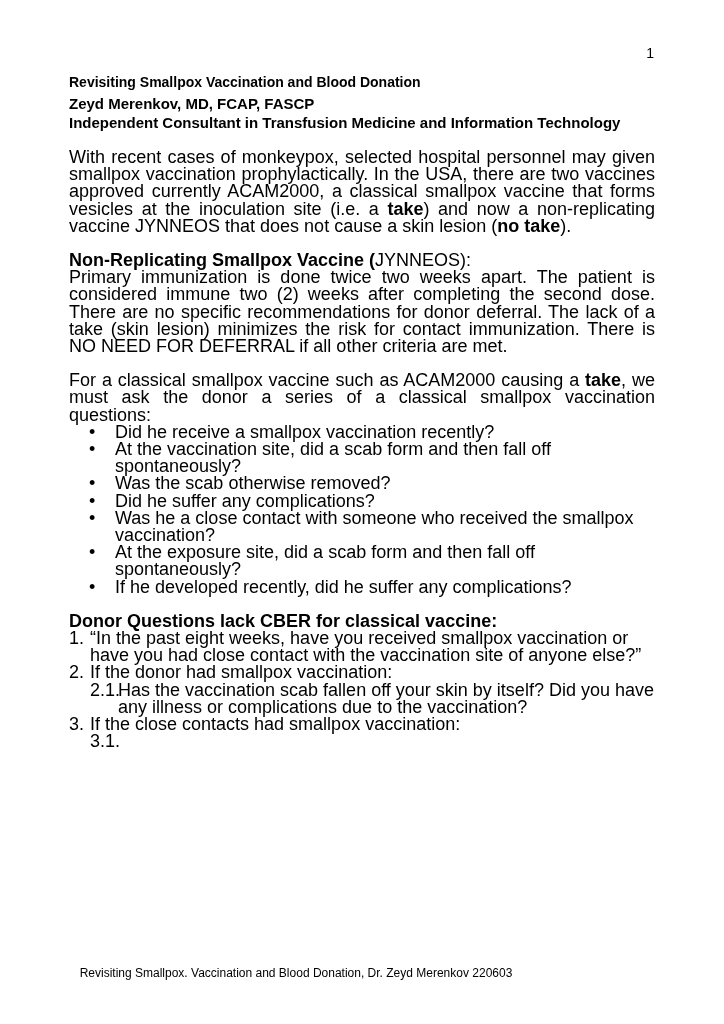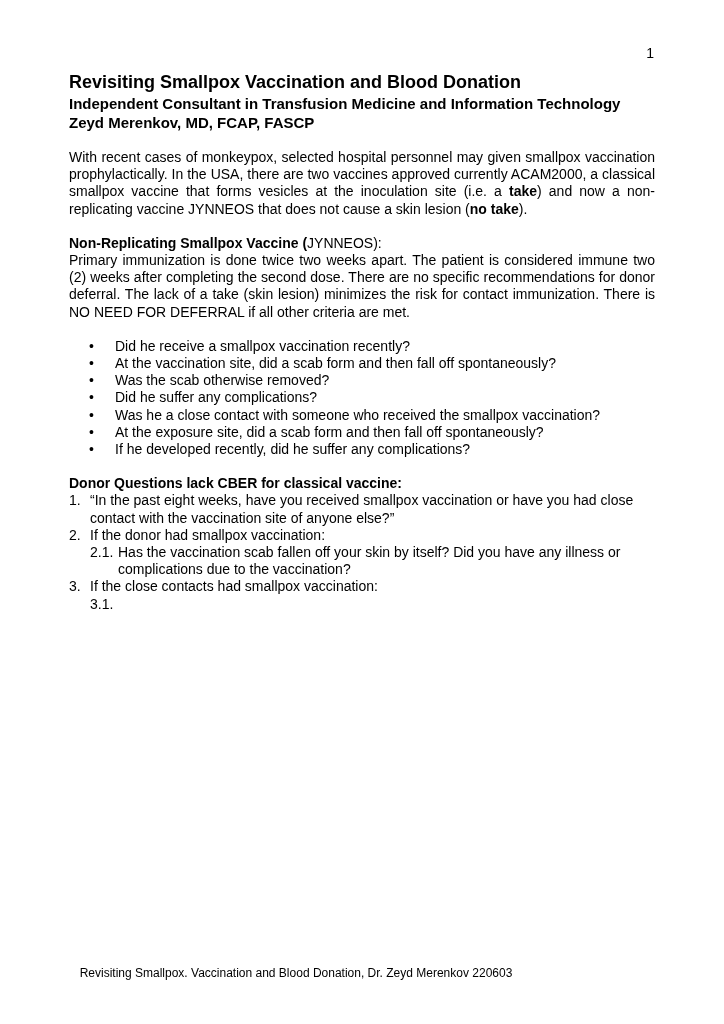--- a/index.html
+++ b/index.html
@@ -1,52 +1,53 @@
 <!DOCTYPE html>
 <html><head>
   <meta charset="utf-8">
   <style>
     html, body { margin: 0; padding: 0; background: #ffffff; }
     body { width: 724px; height: 1024px; position: relative; overflow: hidden;
            font-family: "Liberation Sans", sans-serif; color: #000; }
     .page-num { position: absolute; top: 45px; right: 70px; font-size: 14px; }
     .content { position: absolute; left: 69px; top: 70px; width: 586px; }
-    h1 { font-size: 18px; font-weight: bold; margin: 0; line-height: 24px; }
+    h1 { font-size: 14px; font-weight: bold; margin: 0; line-height: 24px; }
     .sub { font-size: 15px; font-weight: bold; line-height: 19px; margin: 0; }
-    p, li, .line { font-size: 14px; line-height: 17.2px; margin: 0; }
+    p, li, .line { font-size: 18px; line-height: 17.2px; margin: 0; }
     .just { text-align: justify; }
     .gap { height: 17px; }
     .bold { font-weight: bold; }
     ul.bullets { margin: 0; padding: 0; list-style: none; }
     ul.bullets li { position: relative; padding-left: 46px; }
     ul.bullets li .bullet { position: absolute; left: 20px; top: 0; }
     .ol-item { position: relative; padding-left: 21px; }
     .ol-item .num { position: absolute; left: 0; top: 0; }
     .ol-sub { position: relative; padding-left: 49px; }
     .ol-sub .num { position: absolute; left: 21px; top: 0; }
     .footer { position: absolute; top: 966px; left: 0; width: 592px; text-align: center; font-size: 12px; }
   </style>
 </head>
 <body>
 
 <div class="page-num">1</div>
 
 <div class="content">
   <h1>Revisiting Smallpox Vaccination and Blood Donation</h1>
+  <div class="sub">Zeyd Merenkov, MD, FCAP, FASCP</div>
   <div class="sub">Independent Consultant in Transfusion Medicine and Information Technology</div>
-  <div class="sub">Zeyd Merenkov, MD, FCAP, FASCP</div>
   <div class="gap"></div>
 
   <p class="just"><span>With recent cases of monkeypox, selected hospital personnel may given smallpox vaccination prophylactically.  In the USA, there are two vaccines approved currently ACAM2000, a classical smallpox vaccine that forms vesicles at the inoculation site (i.e. a </span><span class="bold">take</span><span>) and now a non-replicating vaccine JYNNEOS that does not cause a skin lesion (</span><span class="bold">no take</span><span>).</span></p>
   <div class="gap"></div>
 
   <div class="line"><span class="bold">Non-Replicating Smallpox Vaccine (</span><span>JYNNEOS):</span></div>
   <p class="just">Primary immunization is done twice two weeks apart.  The patient is considered immune two (2) weeks after completing the second dose.  There are no specific recommendations for donor deferral.  The lack of a take (skin lesion) minimizes the risk for contact immunization.  There is NO NEED FOR DEFERRAL if all other criteria are met.</p>
   <div class="gap"></div>
 
+  <p class="just"><span>For a classical smallpox vaccine such as ACAM2000 causing a </span><span class="bold">take</span><span>, we must ask the donor a series of a classical smallpox vaccination questions:</span></p>
   <ul class="bullets">
     <li><span class="bullet">•</span><span>Did he receive a smallpox vaccination recently?</span></li>
     <li><span class="bullet">•</span><span>At the vaccination site, did a scab form and then fall off spontaneously?</span></li>
     <li><span class="bullet">•</span><span>Was the scab otherwise removed?</span></li>
     <li><span class="bullet">•</span><span>Did he suffer any complications?</span></li>
     <li><span class="bullet">•</span><span>Was he a close contact with someone who received the smallpox vaccination?</span></li>
     <li><span class="bullet">•</span><span>At the exposure site, did a scab form and then fall off spontaneously?</span></li>
     <li><span class="bullet">•</span><span>If he developed recently, did he suffer any complications?</span></li>
   </ul>
   <div class="gap"></div>

